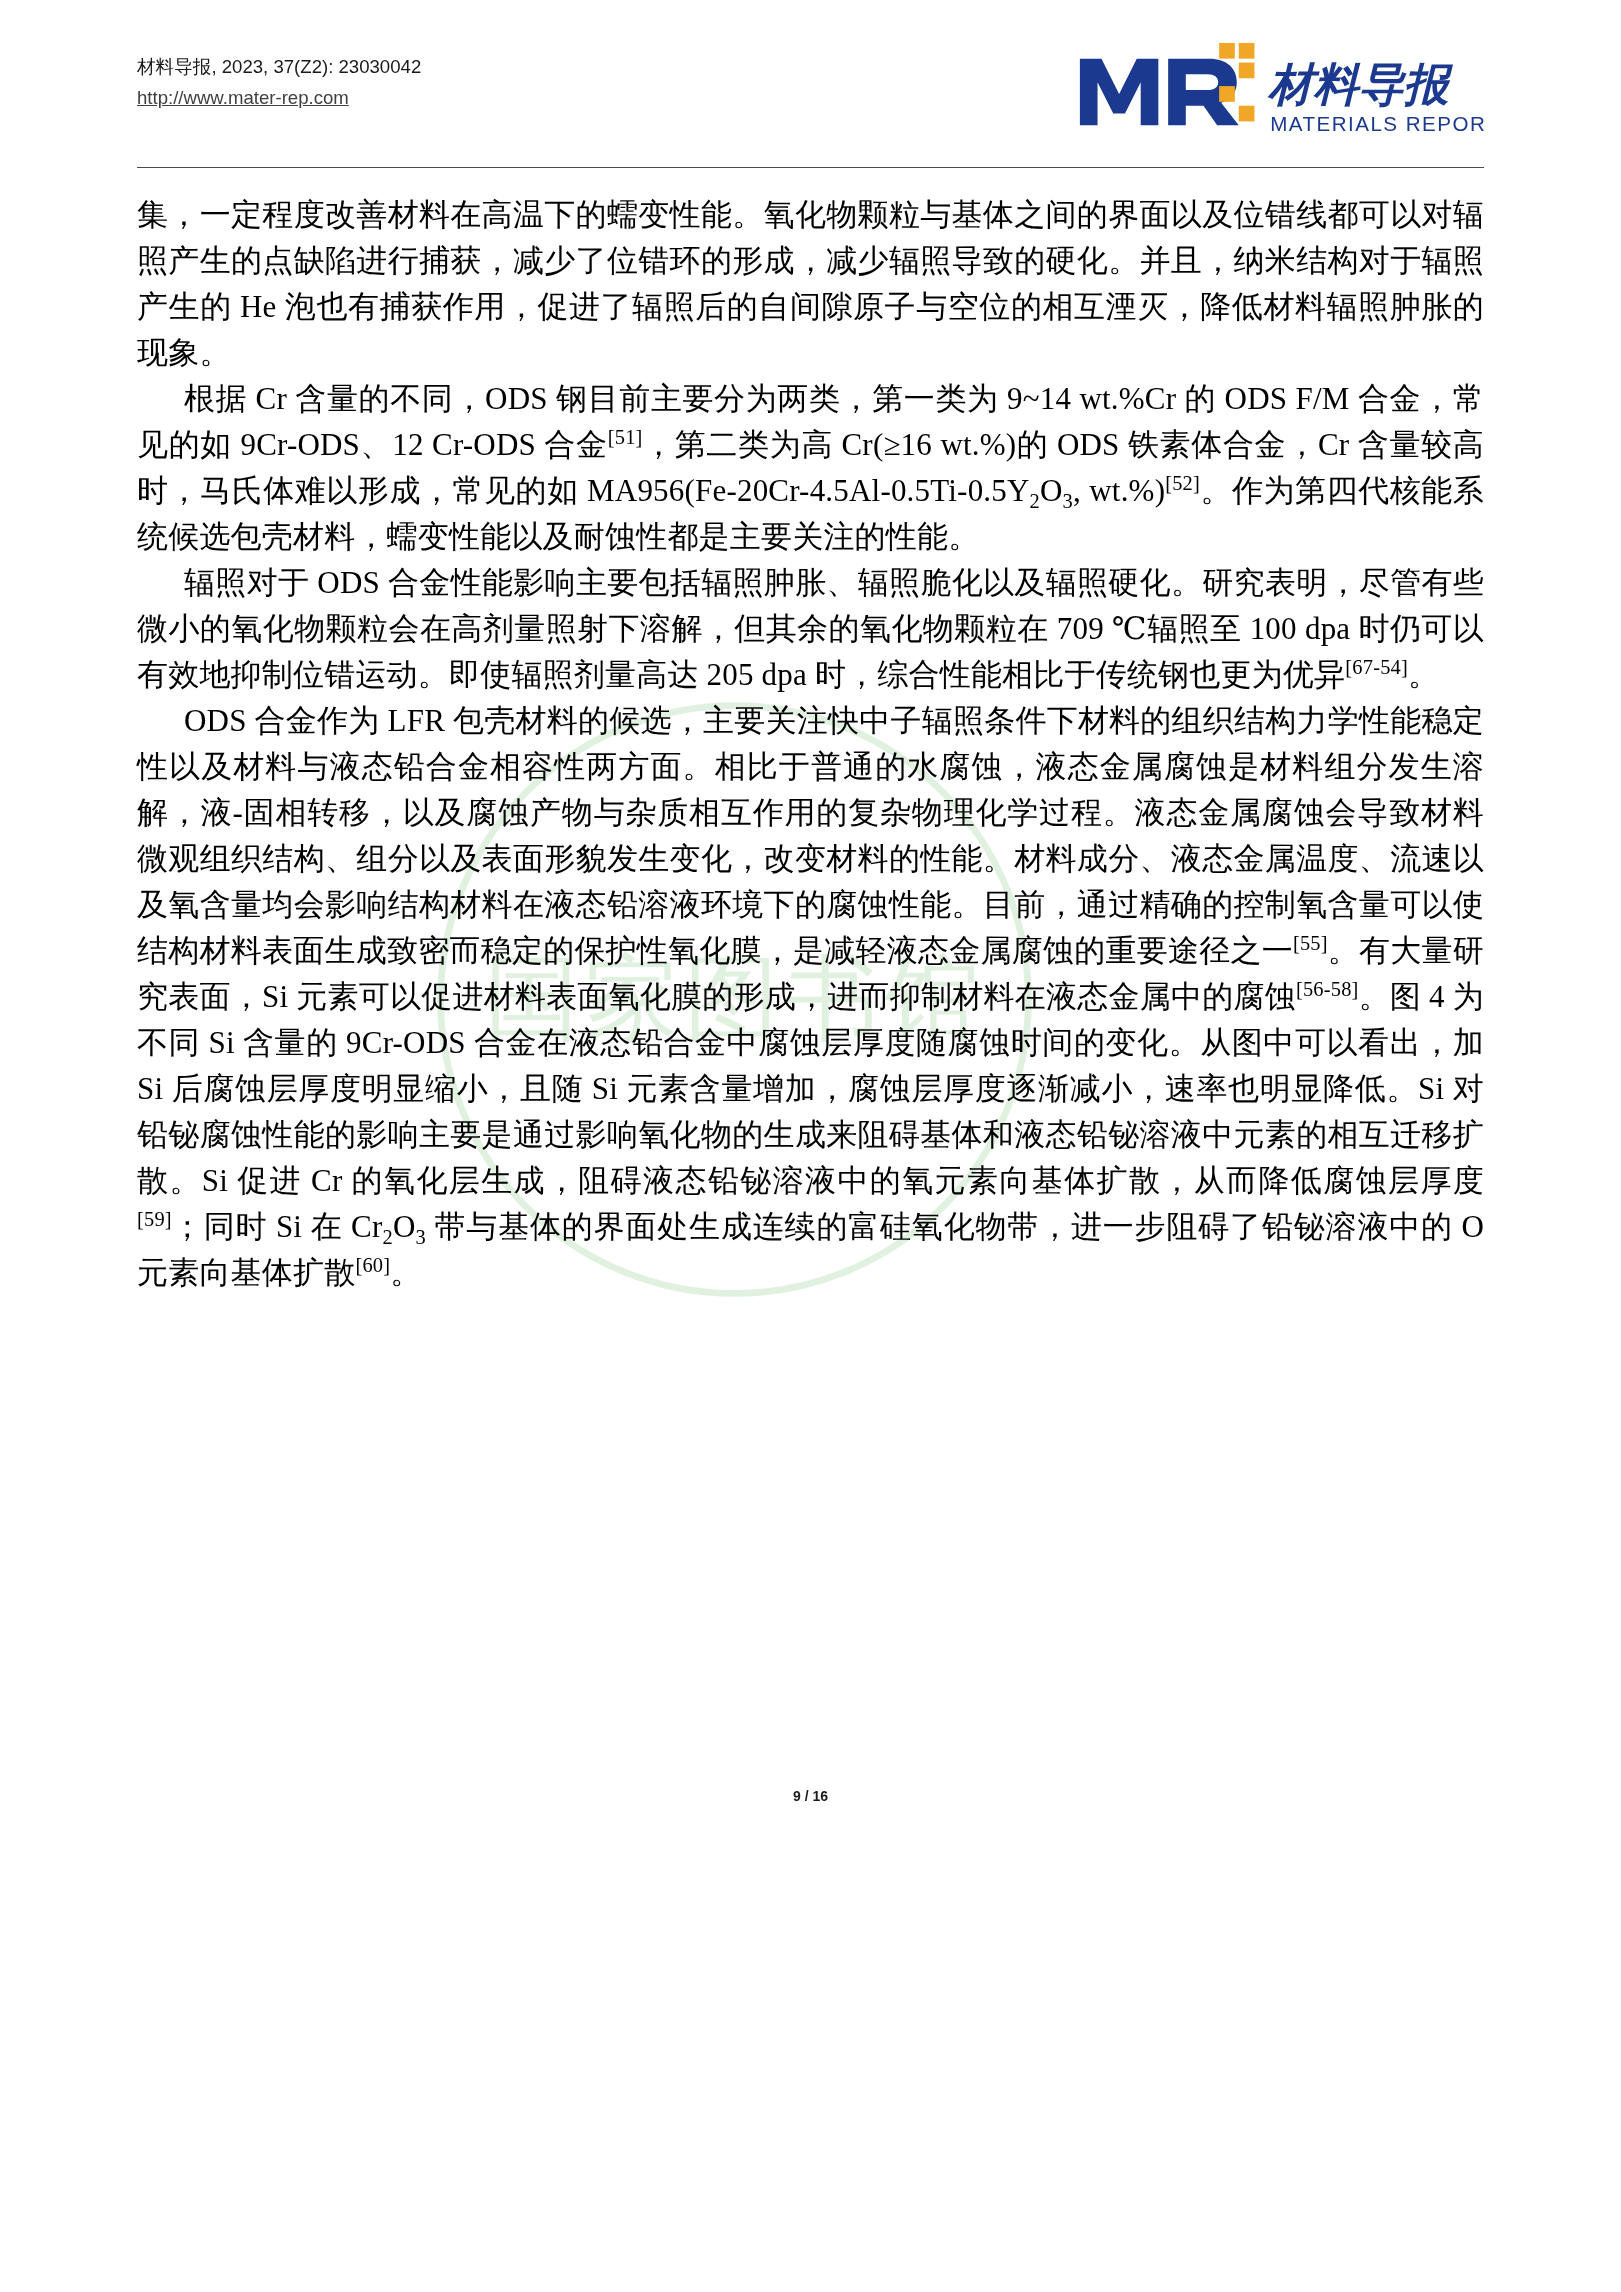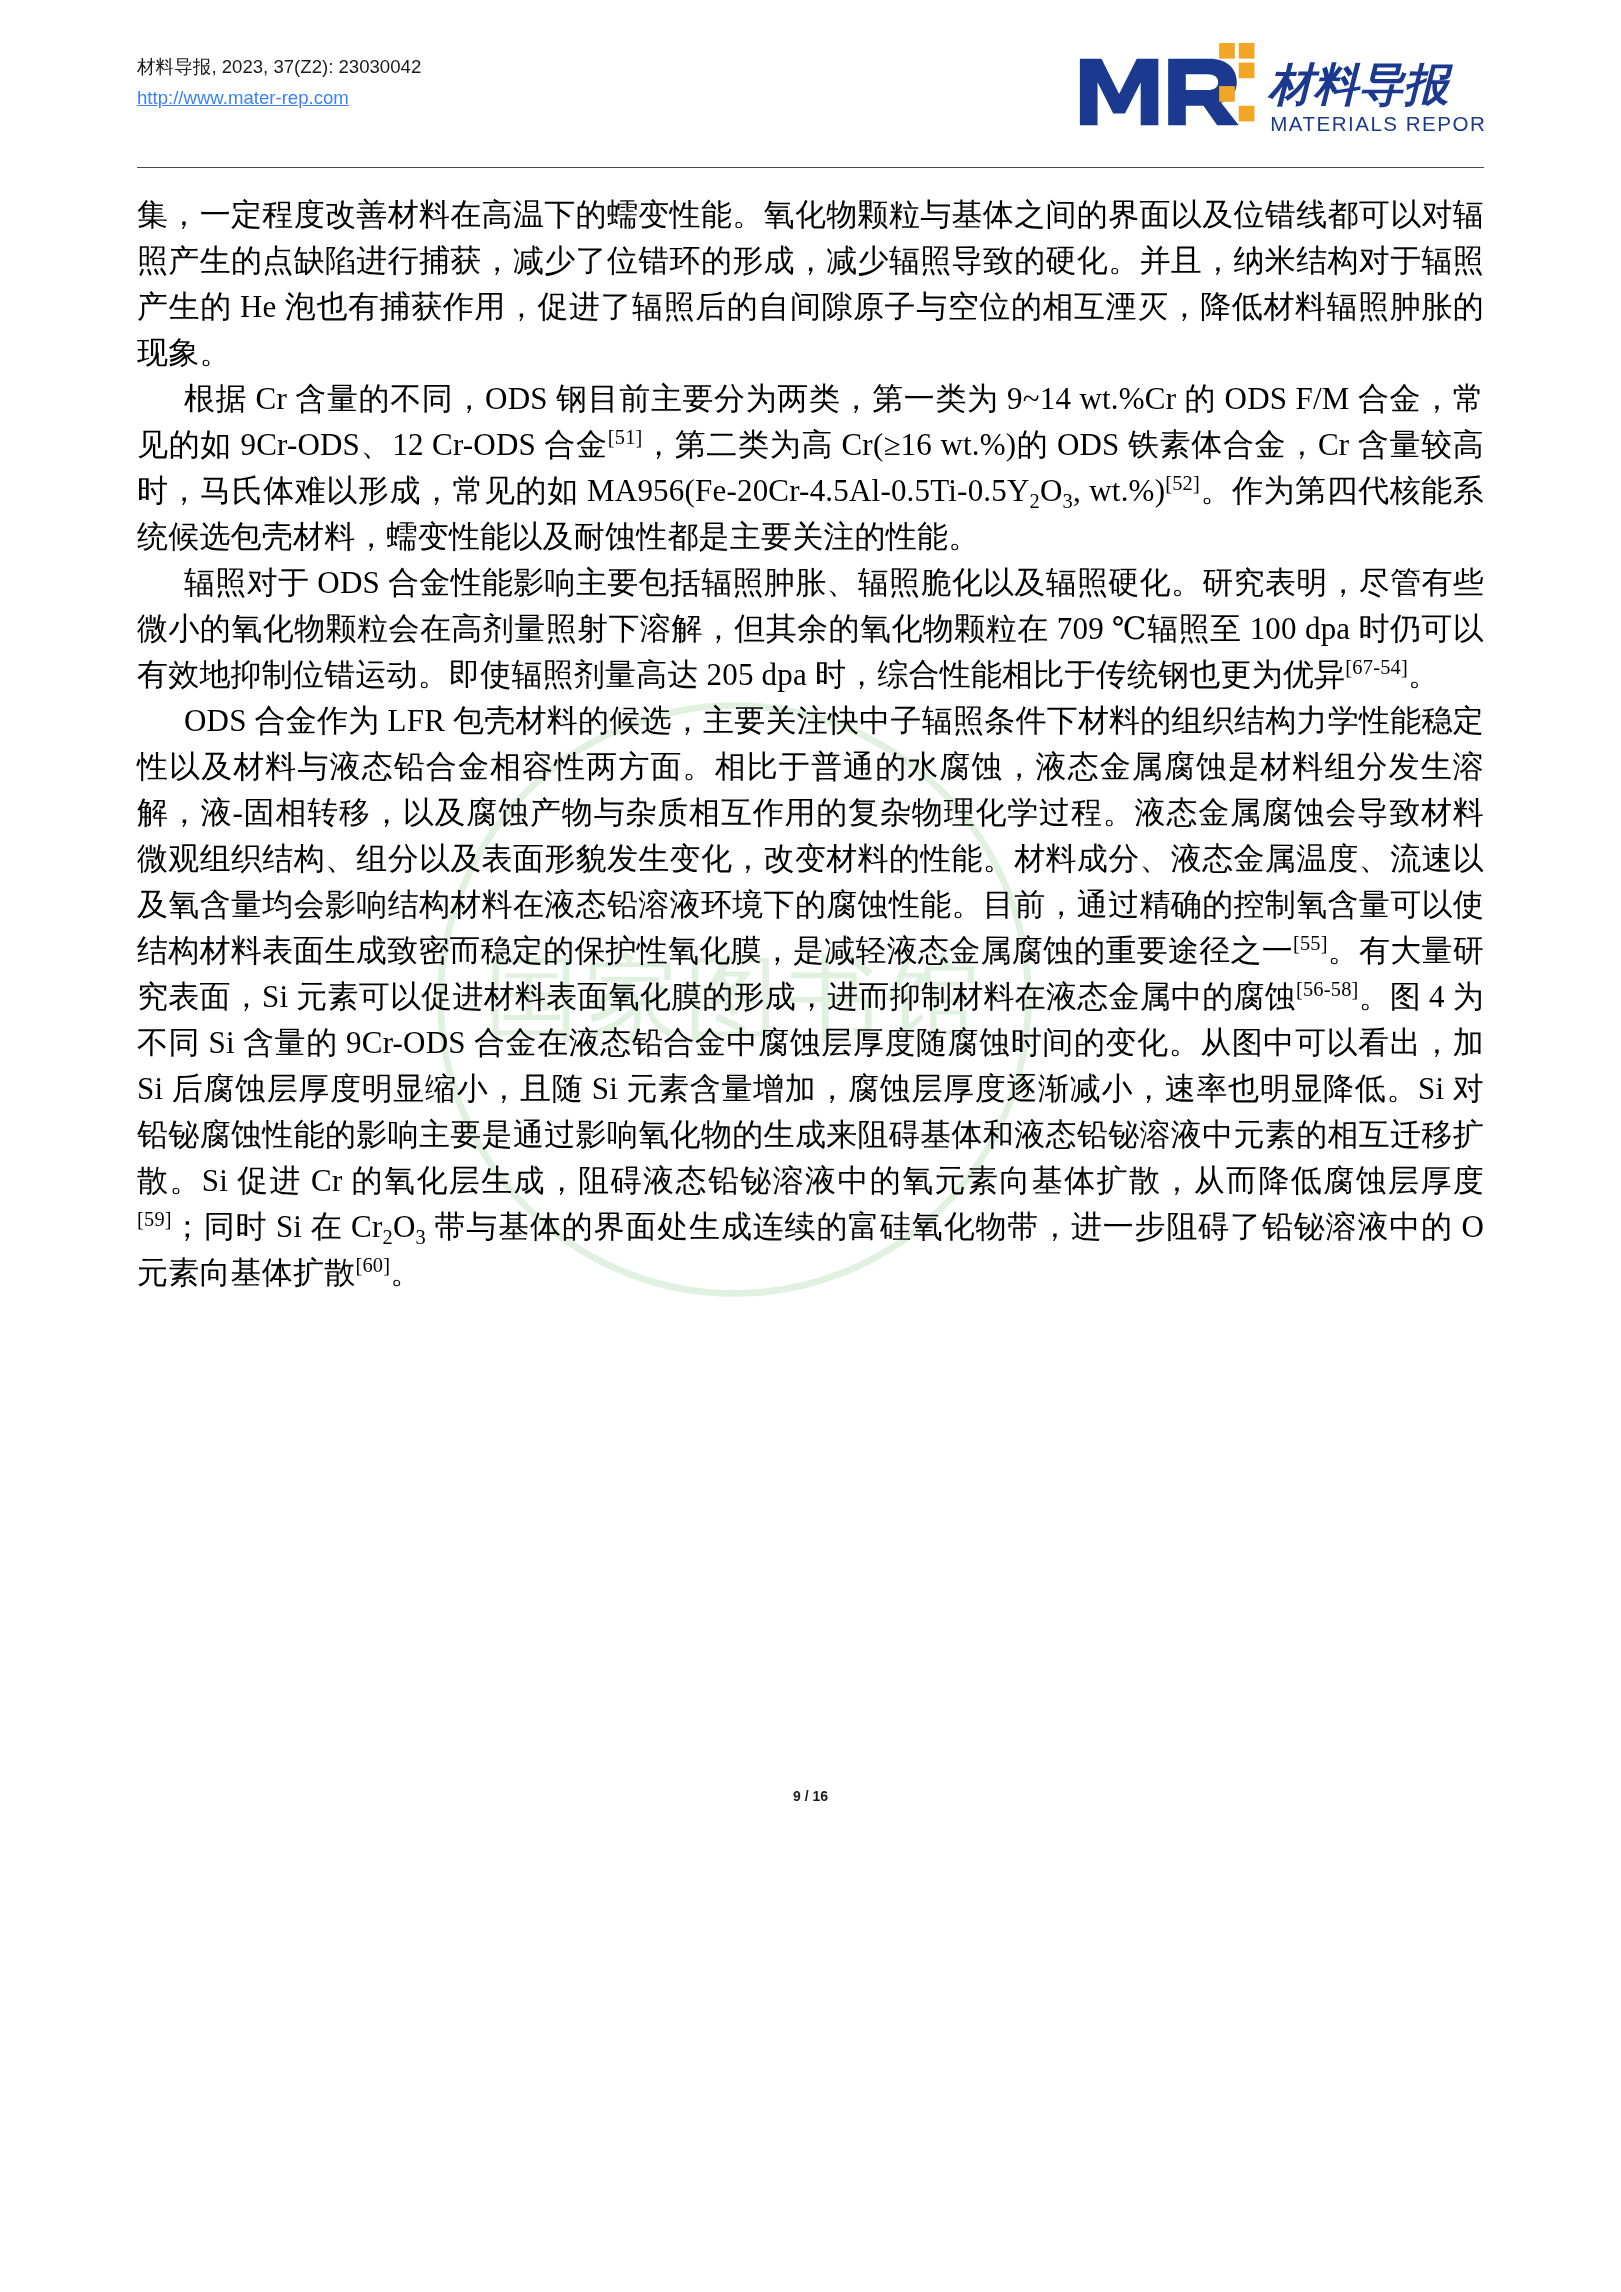--- a/index.html
+++ b/index.html
@@ -30,21 +30,21 @@
   .header-left {
     position: absolute;
     left: 0;
     top: 0;
     font-family: "Liberation Sans", sans-serif;
     font-size: 18.6px;
     line-height: 31px;
     color: #1a1a1a;
   }
   .header-left .url {
-    color: #3b82f6;
+    color: #404040;
     text-decoration: underline;
     display: block;
   }
   .header-rule {
     position: absolute;
     left: 137px;
     right: 137px;
     top: 167px;
     height: 1px;
     background: #4a4a4a;

